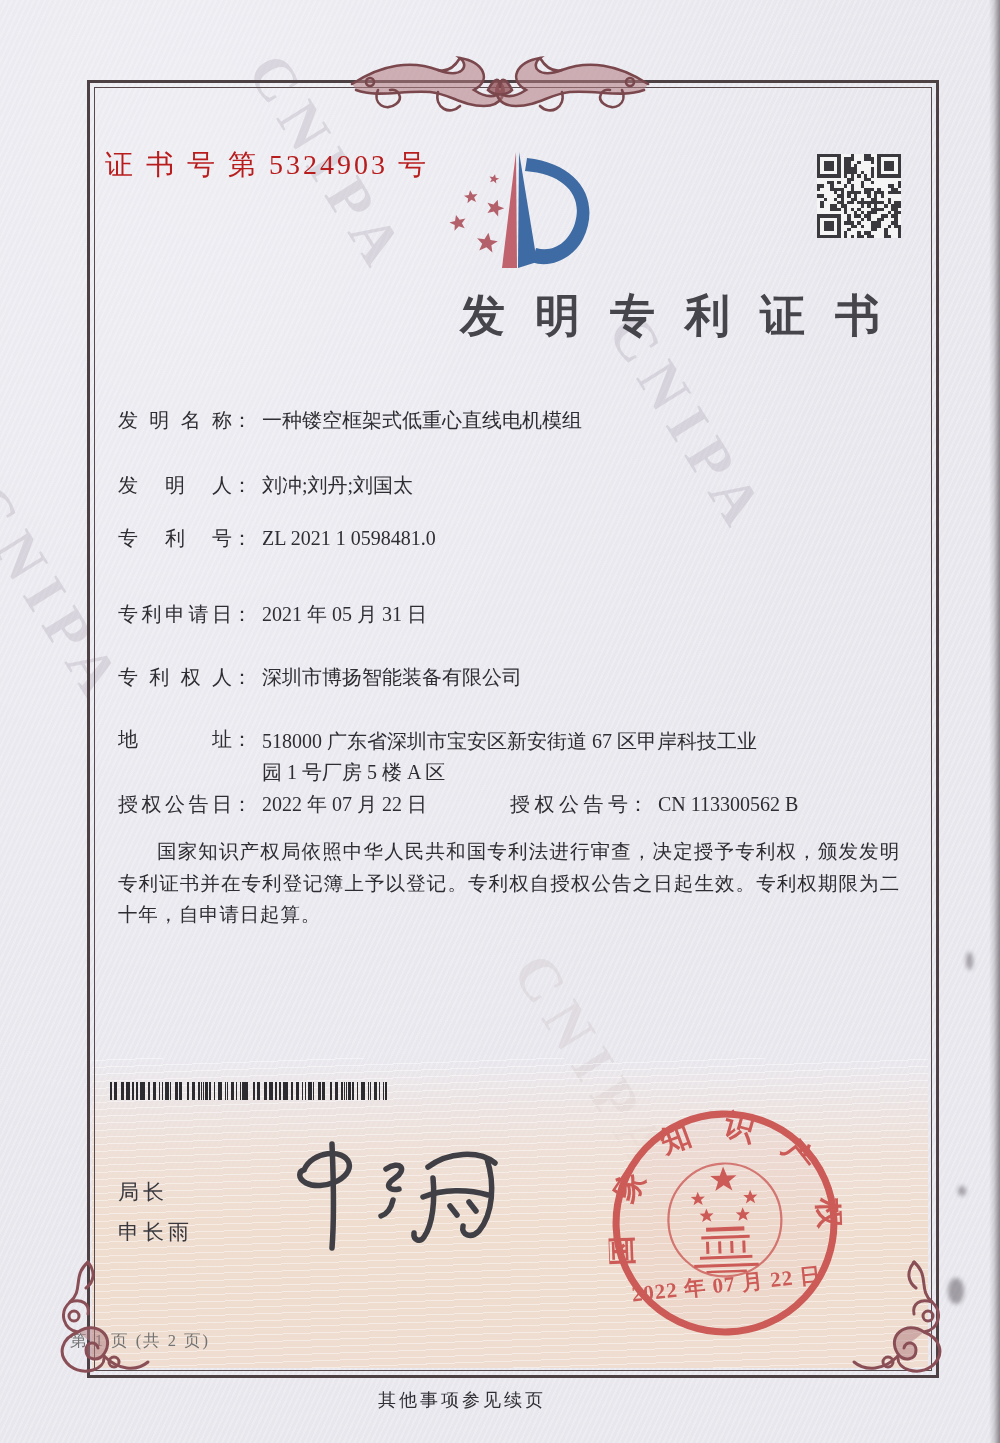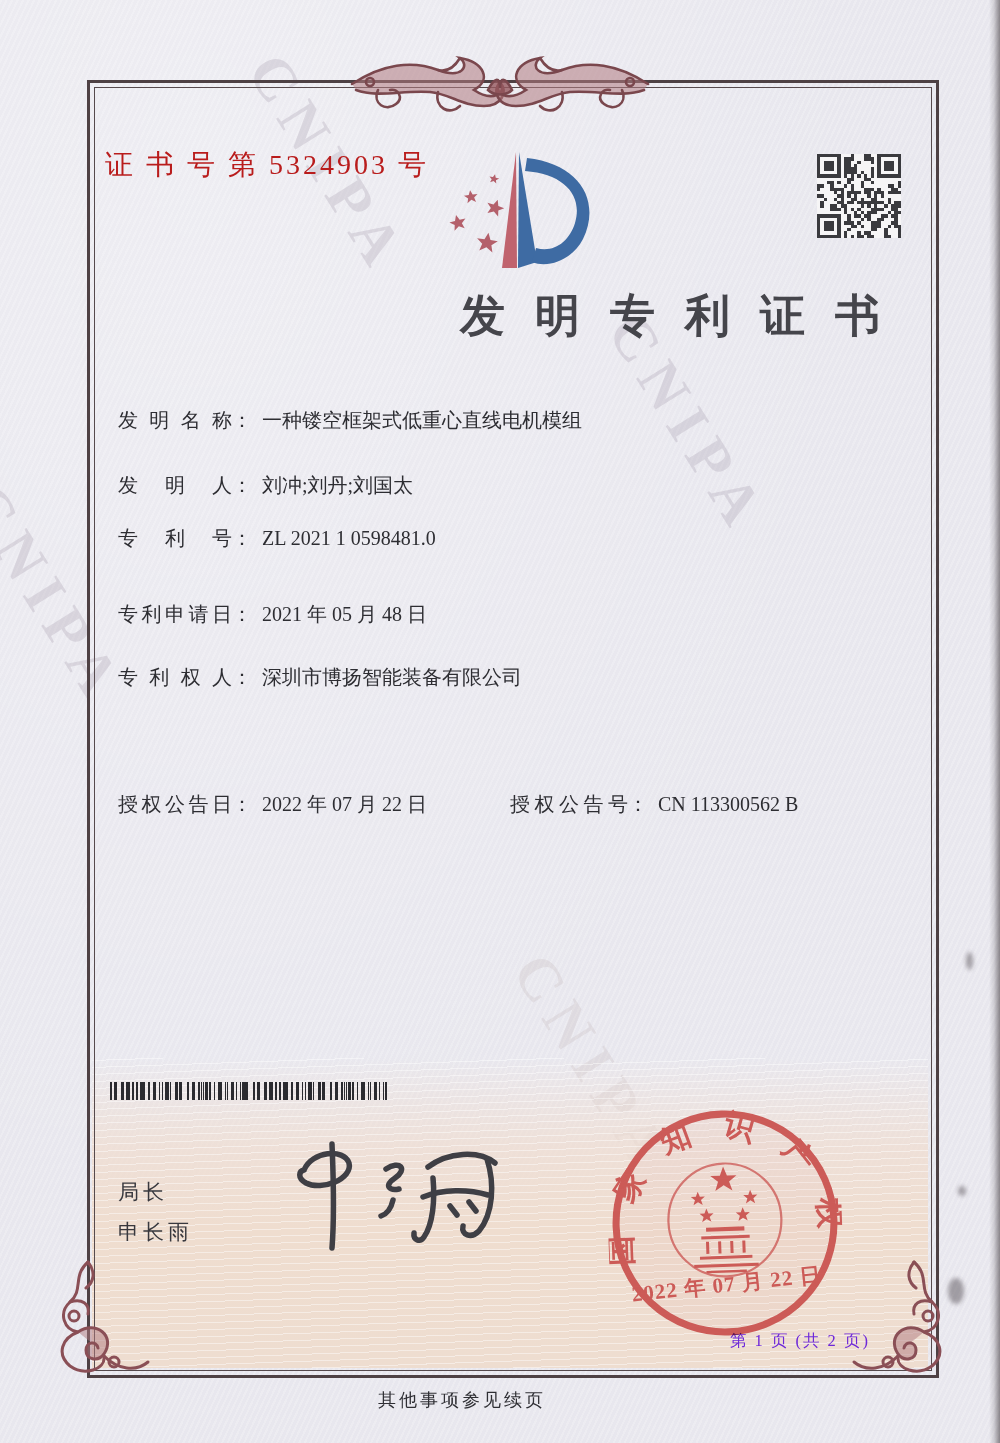--- a/index.html
+++ b/index.html
@@ -54,21 +54,21 @@
   }
   .director{position:absolute;left:118px;top:1172px;font-size:21px;letter-spacing:4px;line-height:40px;color:#38383e;}
   .sig{position:absolute;left:282px;top:1138px;z-index:4;}
   .seal{position:absolute;left:608px;top:1106px;width:234px;height:234px;z-index:5;transform:rotate(-2deg);opacity:.93;mix-blend-mode:multiply;}
   .qr{position:absolute;left:817px;top:154px;width:84px;height:84px;background:#f6f5f6;padding:0;z-index:4;}
   .logo{position:absolute;left:415px;top:146px;z-index:4;}
   .ornament-top{position:absolute;left:342px;top:46px;z-index:6;}
   .corner{position:absolute;z-index:6;}
   .corner.bl{left:44px;top:1258px;}
   .corner.br{left:848px;top:1258px;transform:scaleX(-1);}
-  .pageno{position:absolute;left:70px;top:1330px;width:800px;text-align:right;font-size:16.5px;letter-spacing:2px;color:#6d28d9;}
+  .pageno{position:absolute;left:70px;top:1330px;width:800px;text-align:left;font-size:16.5px;letter-spacing:2px;color:#737373;}
   .footnote{position:absolute;left:62px;top:1388px;width:800px;text-align:center;font-size:18px;letter-spacing:3px;color:#2f2f34;}
   
   .scan-edge{position:absolute;right:0;top:0;width:11px;height:100%;z-index:9;
     background:linear-gradient(to left, rgba(55,48,52,.55), rgba(55,48,52,.15) 55%, rgba(0,0,0,0));}
   .blob{position:absolute;background:rgba(70,65,70,.45);border-radius:50%;filter:blur(2px);z-index:9;}
   .b1{left:948px;top:1278px;width:16px;height:26px;}
   .b2{left:958px;top:1186px;width:8px;height:10px;}
   .b3{left:966px;top:952px;width:7px;height:18px;}
 </style>
 </head>
@@ -366,33 +366,37 @@
     <div class="row" style="top:407px;">
       <span class="lab">发明名称</span><span>：</span><span class="val">一种镂空框架式低重心直线电机模组</span>
     </div>
     <div class="row" style="top:472px;">
       <span class="lab">发明人</span><span>：</span><span class="val">刘冲;刘丹;刘国太</span>
     </div>
     <div class="row" style="top:525px;">
       <span class="lab">专利号</span><span>：</span><span class="val">ZL 2021 1 0598481.0</span>
     </div>
     <div class="row" style="top:601px;">
-      <span class="lab">专利申请日</span><span>：</span><span class="val">2021 年 05 月 48 日</span>
+      <span class="lab">专利申请日</span><span>：</span><span class="val">2021 年 05 月 31 日</span>
     </div>
     <div class="row" style="top:664px;">
       <span class="lab">专利权人</span><span>：</span><span class="val">深圳市博扬智能装备有限公司</span>
+    </div>
+    <div class="row" style="top:726px;">
+      <span class="lab">地址</span><span>：</span><span class="addr-val"><span>518000 广东省深圳市宝安区新安街道 67 区甲岸科技工业</span><br><span>园 1 号厂房 5 楼 A 区</span></span>
     </div>
     <div class="row" style="top:791px;">
       <span class="lab">授权公告日</span><span>：</span><span class="val">2022 年 07 月 22 日</span>
       <span class="col2">
         <span class="lab" style="width:118px">授权公告号</span><span>：</span><span class="val">CN 113300562 B</span>
       </span>
     </div>
 
     <div class="paras">
+      <p>国家知识产权局依照中华人民共和国专利法进行审查，决定授予专利权，颁发发明专利证书并在专利登记簿上予以登记。专利权自授权公告之日起生效。专利权期限为二十年，自申请日起算。</p>
     </div>
 
     <div class="barcode"></div>
 
     <div class="director">
       <div>局长</div>
       <div>申长雨</div>
     </div>
 
     <svg class="sig" width="228" height="122" viewBox="0 0 228 122">

